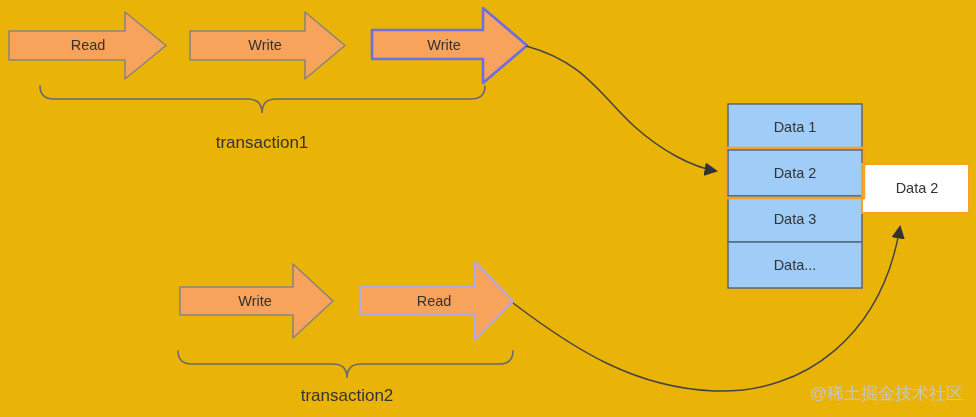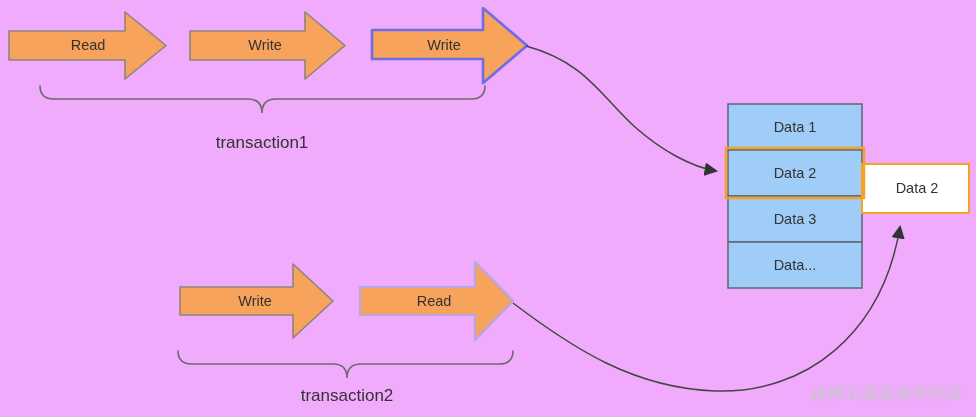--- a/index.html
+++ b/index.html
@@ -1,20 +1,20 @@
 <!DOCTYPE html>
 <html><head>
 <meta charset="utf-8">
 <style>
   html, body { margin: 0; padding: 0; background: #ffffff; }
   #stage {
     position: relative;
     width: 976px;
     height: 417px;
-    background: #f0abfc;
+    background: #eab308;
     font-family: "Liberation Sans", "DejaVu Sans", sans-serif;
     overflow: hidden;
   }
   svg { display: block; }
   .arrow-shape { fill: #F8A35C; stroke: #8A857C; stroke-width: 1.6; stroke-linejoin: round; }
   .arrow-shape.hl-blue { stroke: #6D6DE5; stroke-width: 2.6; }
   .arrow-shape.hl-lavender { stroke: #B7A6DF; stroke-width: 2.2; }
   .arrow-label { font-size: 14.5px; fill: #333333; text-anchor: middle; }
   .brace { fill: none; stroke: #6A6A6A; stroke-width: 1.6; stroke-linecap: round; }
   .txn-label { font-size: 17px; fill: #333333; text-anchor: middle; }

